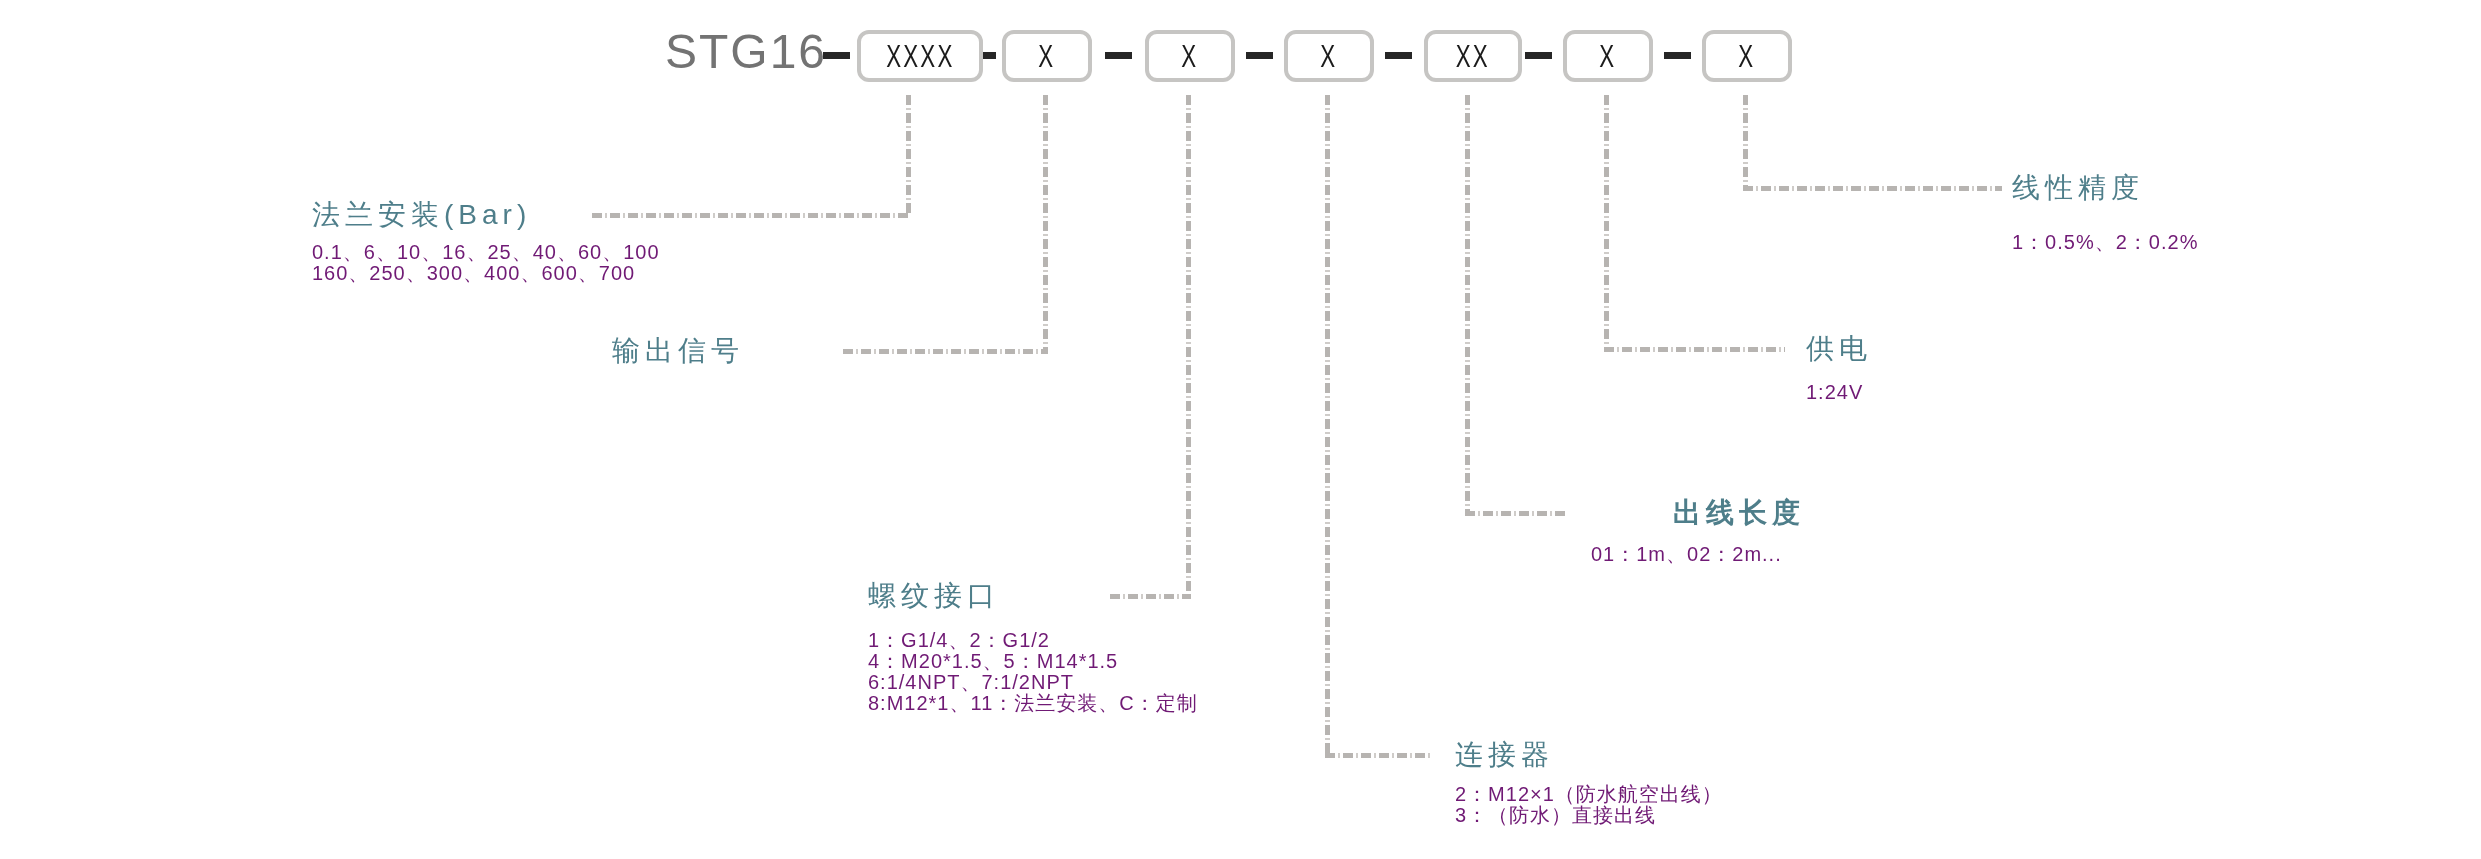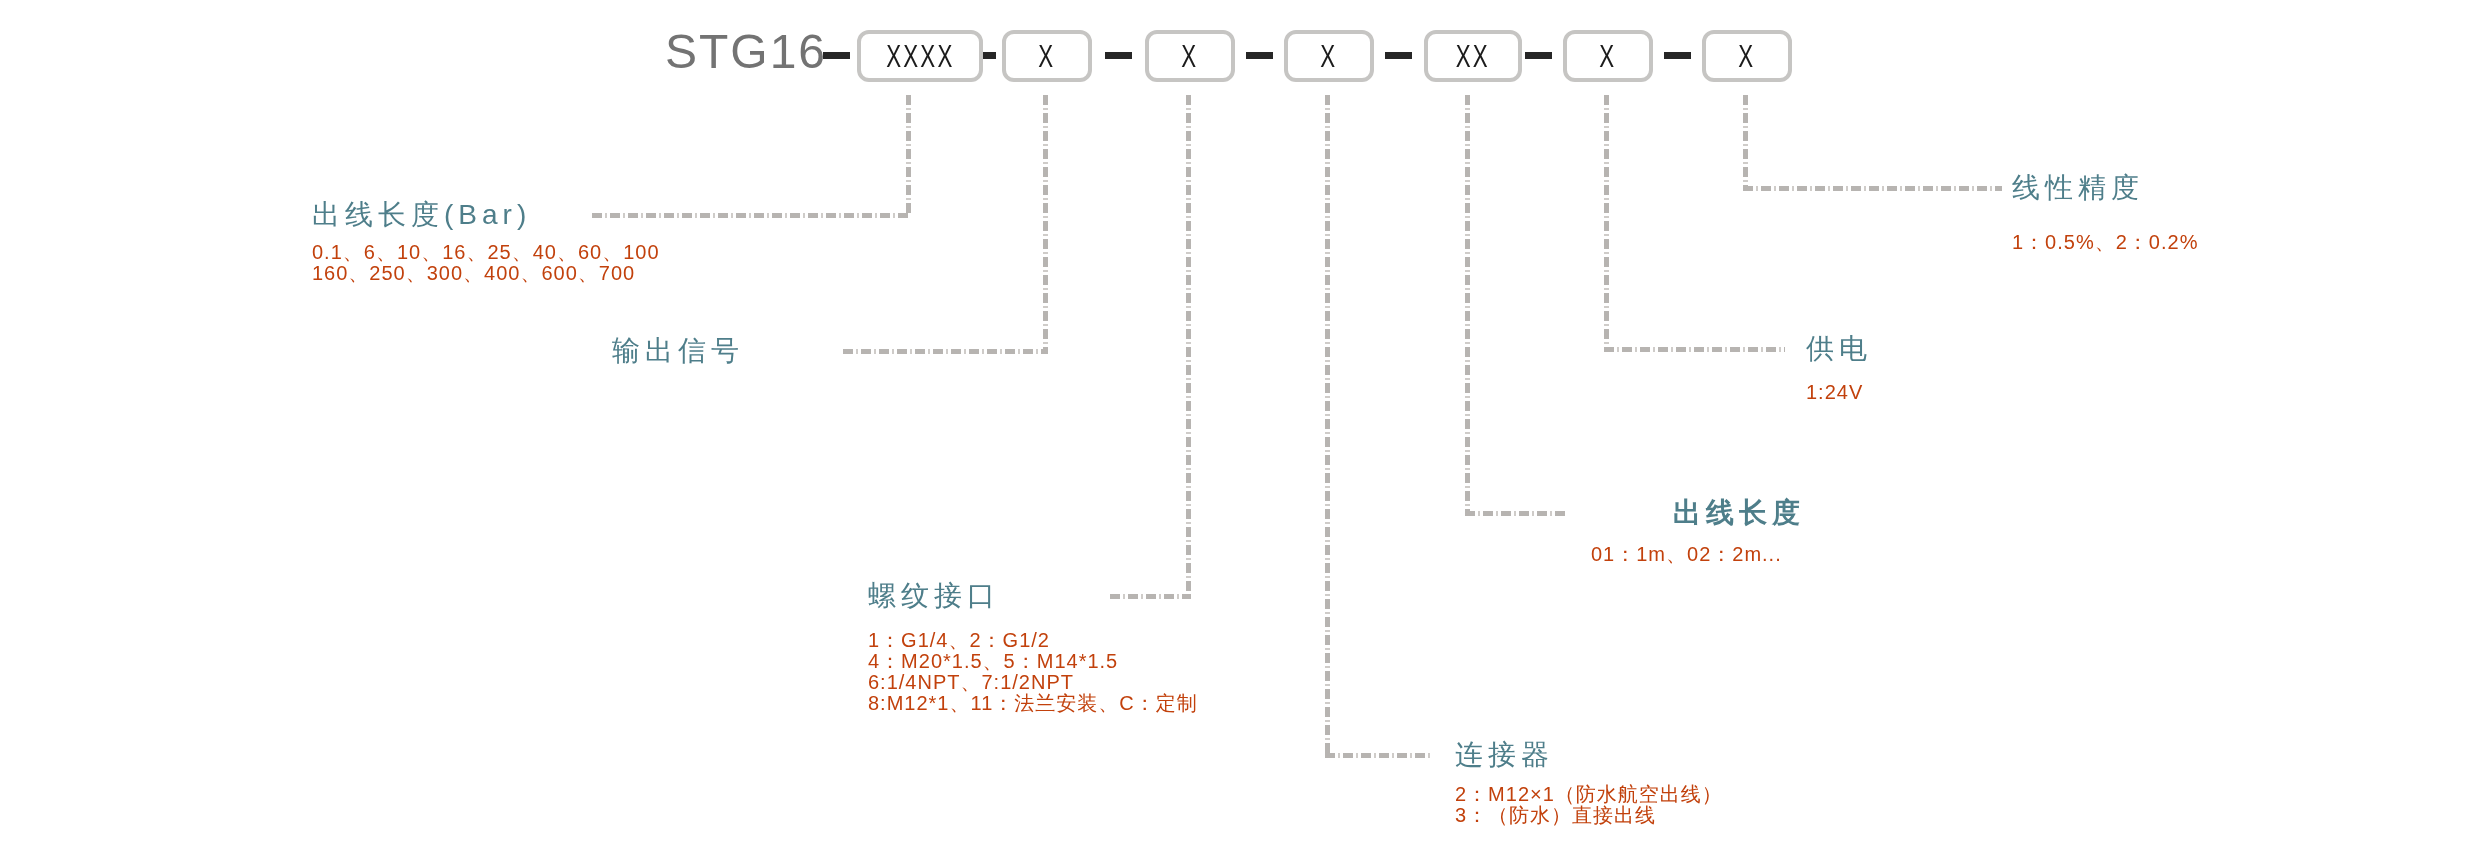--- a/index.html
+++ b/index.html
@@ -55,21 +55,21 @@
     line-height:1;
     letter-spacing:5px;
     color:#4e7e8a;
     white-space:nowrap;
   }
   .field-values{
     position:absolute;
     font-size:20px;
     line-height:21px;
     letter-spacing:1px;
-    color:#c2410c;
+    color:#701a75;
     white-space:nowrap;
   }
 </style>
 </head>
 <body>
 
 <div class="canvas">
 
   <div class="title" style="left:665px;top:28px;">STG16</div>
 
@@ -112,21 +112,21 @@
   <div class="vline" style="left:1743px;top:95px;height:91px;"></div>
 
   <div class="hline" style="left:592px;top:213px;width:318px;"></div>
   <div class="hline" style="left:843px;top:349px;width:205px;"></div>
   <div class="hline" style="left:1110px;top:594px;width:81px;"></div>
   <div class="hline" style="left:1325px;top:753px;width:105px;"></div>
   <div class="hline" style="left:1465px;top:511px;width:103px;"></div>
   <div class="hline" style="left:1604px;top:347px;width:181px;"></div>
   <div class="hline" style="left:1743px;top:186px;width:259px;"></div>
 
-  <div class="field-label" style="left:312px;top:201px;">出线长度(Bar)</div>
+  <div class="field-label" style="left:312px;top:201px;">法兰安装(Bar)</div>
   <div class="field-values" style="left:312px;top:242px;">
     <div>0.1、6、10、16、25、40、60、100</div>
     <div>160、250、300、400、600、700</div>
   </div>
 
   <div class="field-label" style="left:612px;top:337px;">输出信号</div>
 
   <div class="field-label" style="left:868px;top:582px;">螺纹接口</div>
   <div class="field-values" style="left:868px;top:630px;">
     <div>1：G1/4、2：G1/2</div>

